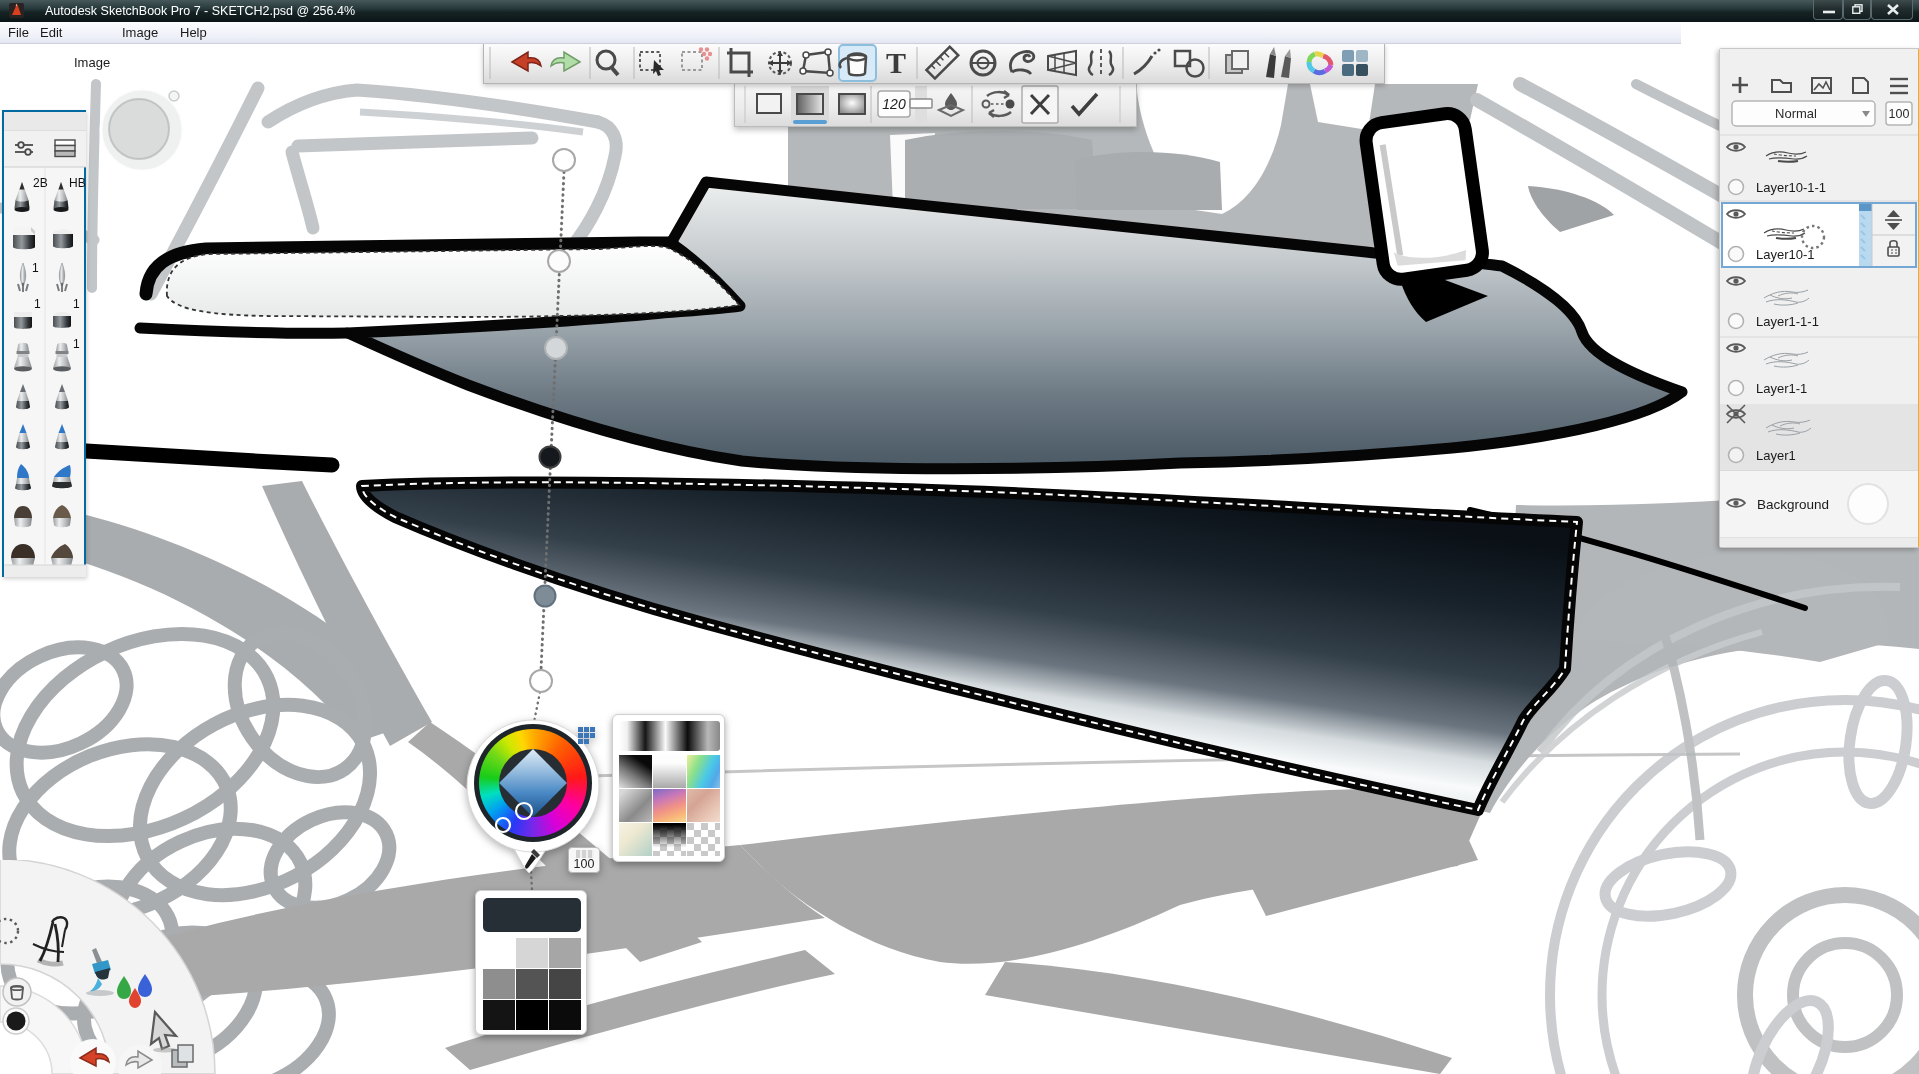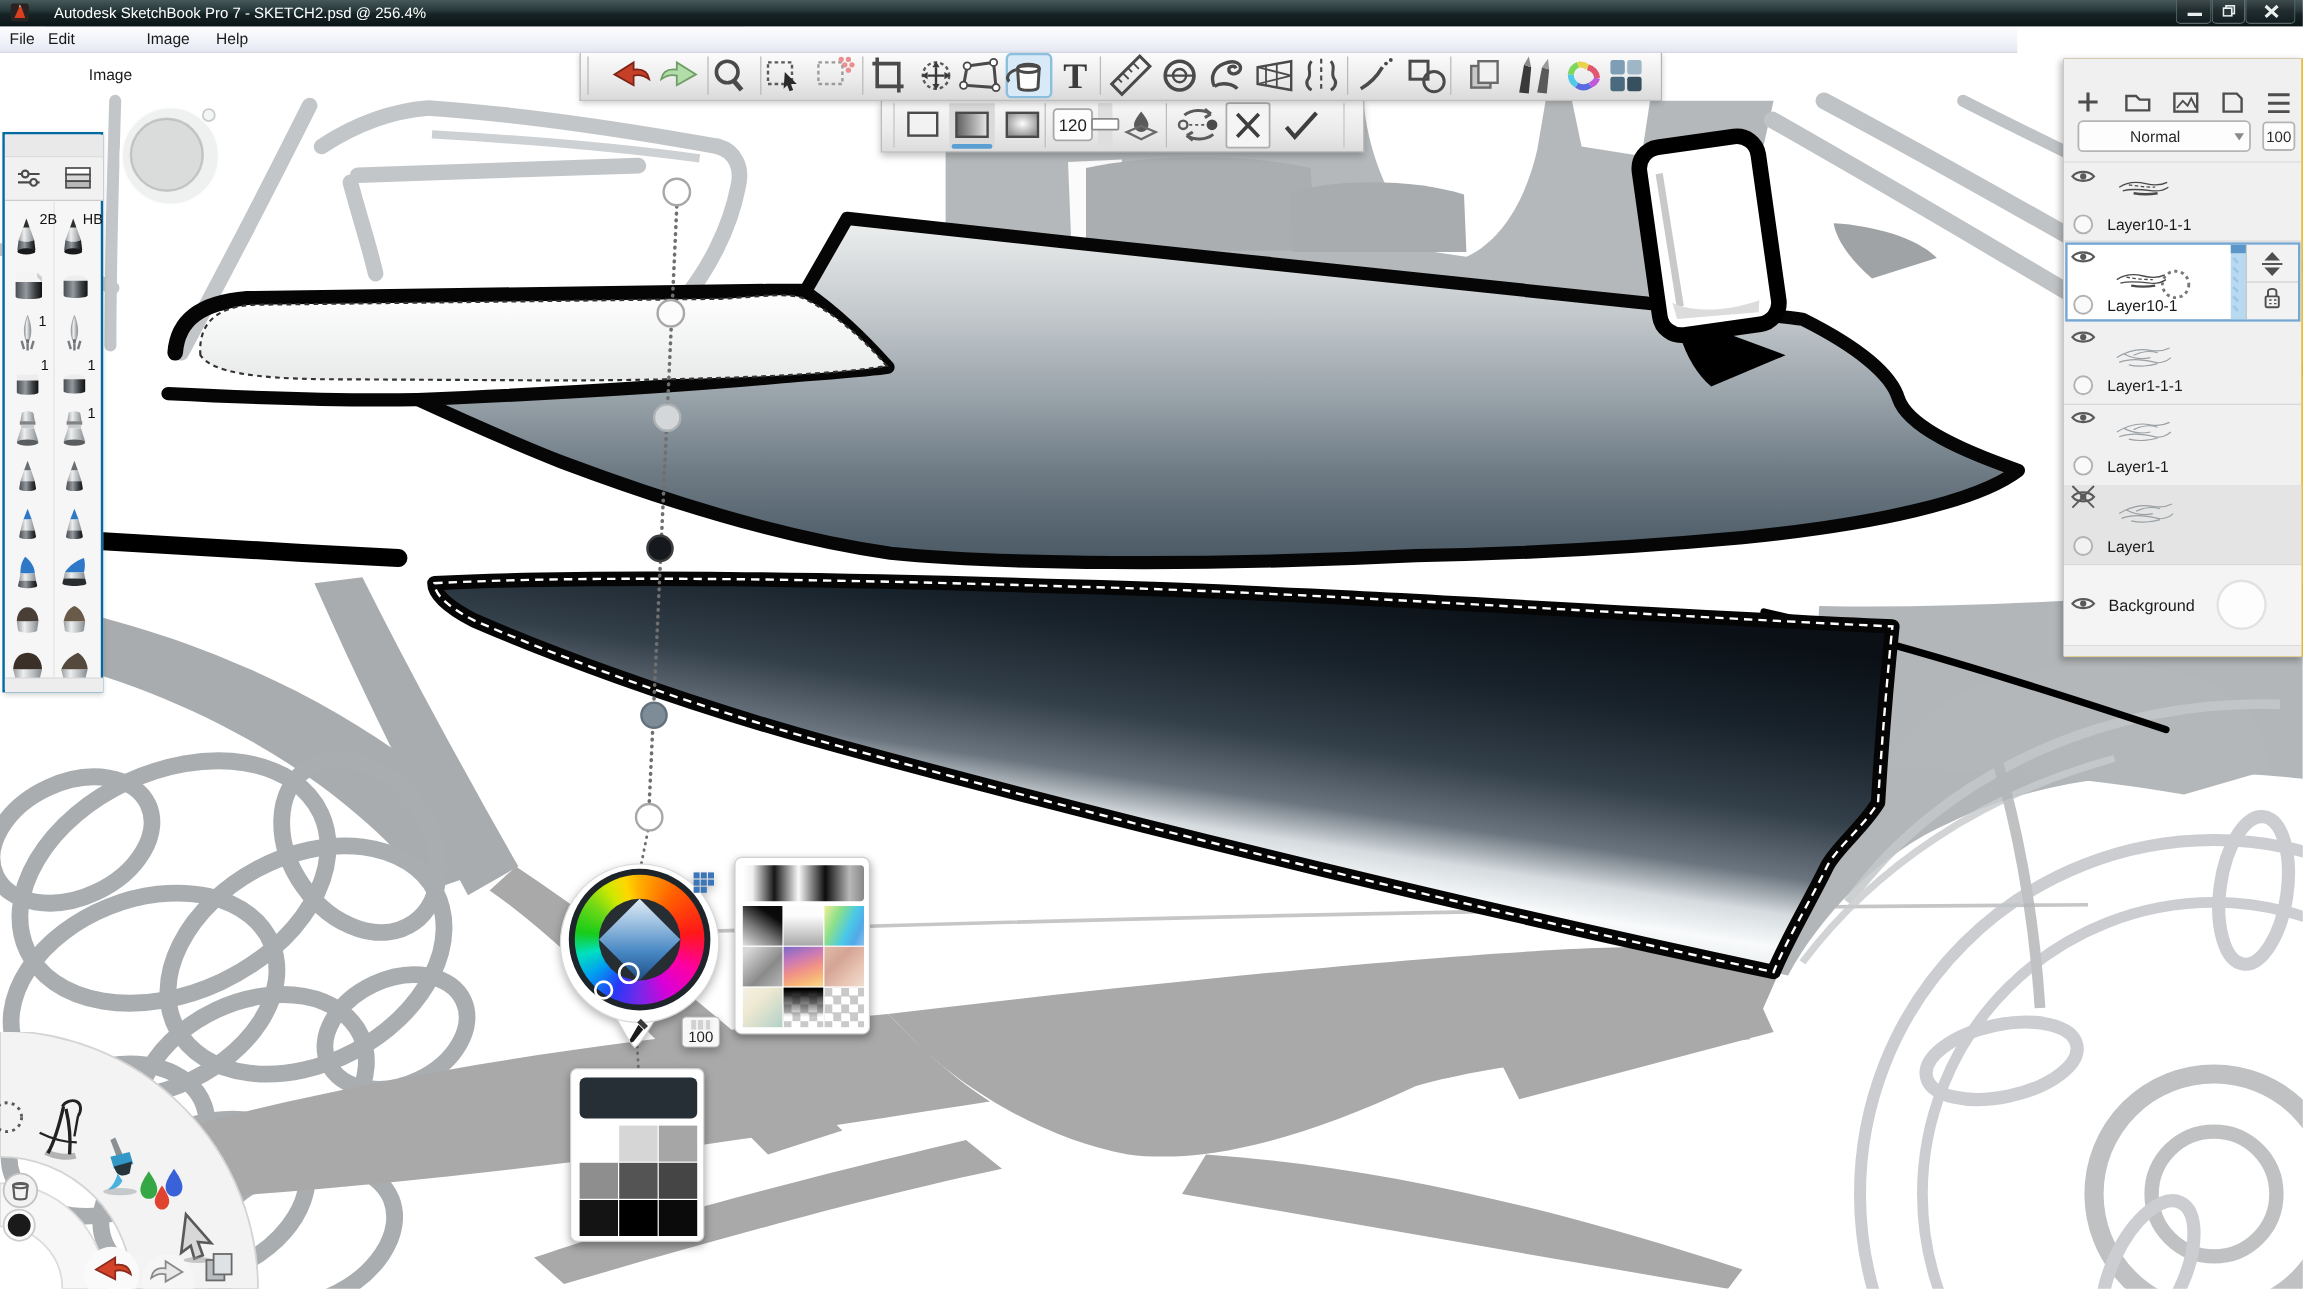--- a/index.html
+++ b/index.html
@@ -16,21 +16,21 @@
   
   #menubar { position:absolute; left:0; top:22px; width:1681px; height:22px;
     background:linear-gradient(#fdfdfe, #eef0f8 70%, #e4e7f2); border-bottom:1px solid #cdd0da; z-index:49; }
   #menubar span { position:absolute; top:3px; font-size:13px; color:#1a1a1a; }
   
   #canvas { position:absolute; left:0; top:44px; width:1919px; height:1030px; z-index:1; background:#fff; }
   
   #toolbar1 { position:absolute; left:483px; top:44px; width:902px; height:40px; z-index:30;
      background:linear-gradient(#fcfcfc,#ececec 55%,#dadada); border:1px solid #b4b4b4; border-top:none; box-shadow:0 2px 5px rgba(0,0,0,.22); }
   #toolbar2 { position:absolute; left:734px; top:84px; width:403px; height:43px; z-index:29;
-     background:linear-gradient(#f7f7f7,#ebebeb 60%,#dcdcdc); border:1px solid #bcbcbc; border-top:none; box-shadow:0 3px 6px rgba(0,0,0,.25); }
+     background:linear-gradient(#f7f7f7,#ebebeb 60%,#dcdcdc); border:1px solid #bcbcbc; border-top:none; box-shadow:0 3px 6px rgba(0,0,0,.25);font-style:italic; }
   
   #brushpanel { position:absolute; left:2px; top:110px; width:84px; height:467px; z-index:30;
      background:#f6f6f6; border:2px solid #0369a1; box-shadow:1px 2px 4px rgba(0,0,0,.18); }
   
   #layers { position:absolute; left:1719px; top:48px; width:200px; height:500px; z-index:30;
      background:#eab308; border:1px solid #c8c8c8; border-right:none; border-radius:3px 0 0 3px; box-shadow:-2px 2px 5px rgba(0,0,0,.25); }
   
   #puckcircle { position:absolute; left:99px; top:87px; z-index:20; }
   
   #puck { position:absolute; left:466px; top:719px; width:140px; height:160px; z-index:22;

